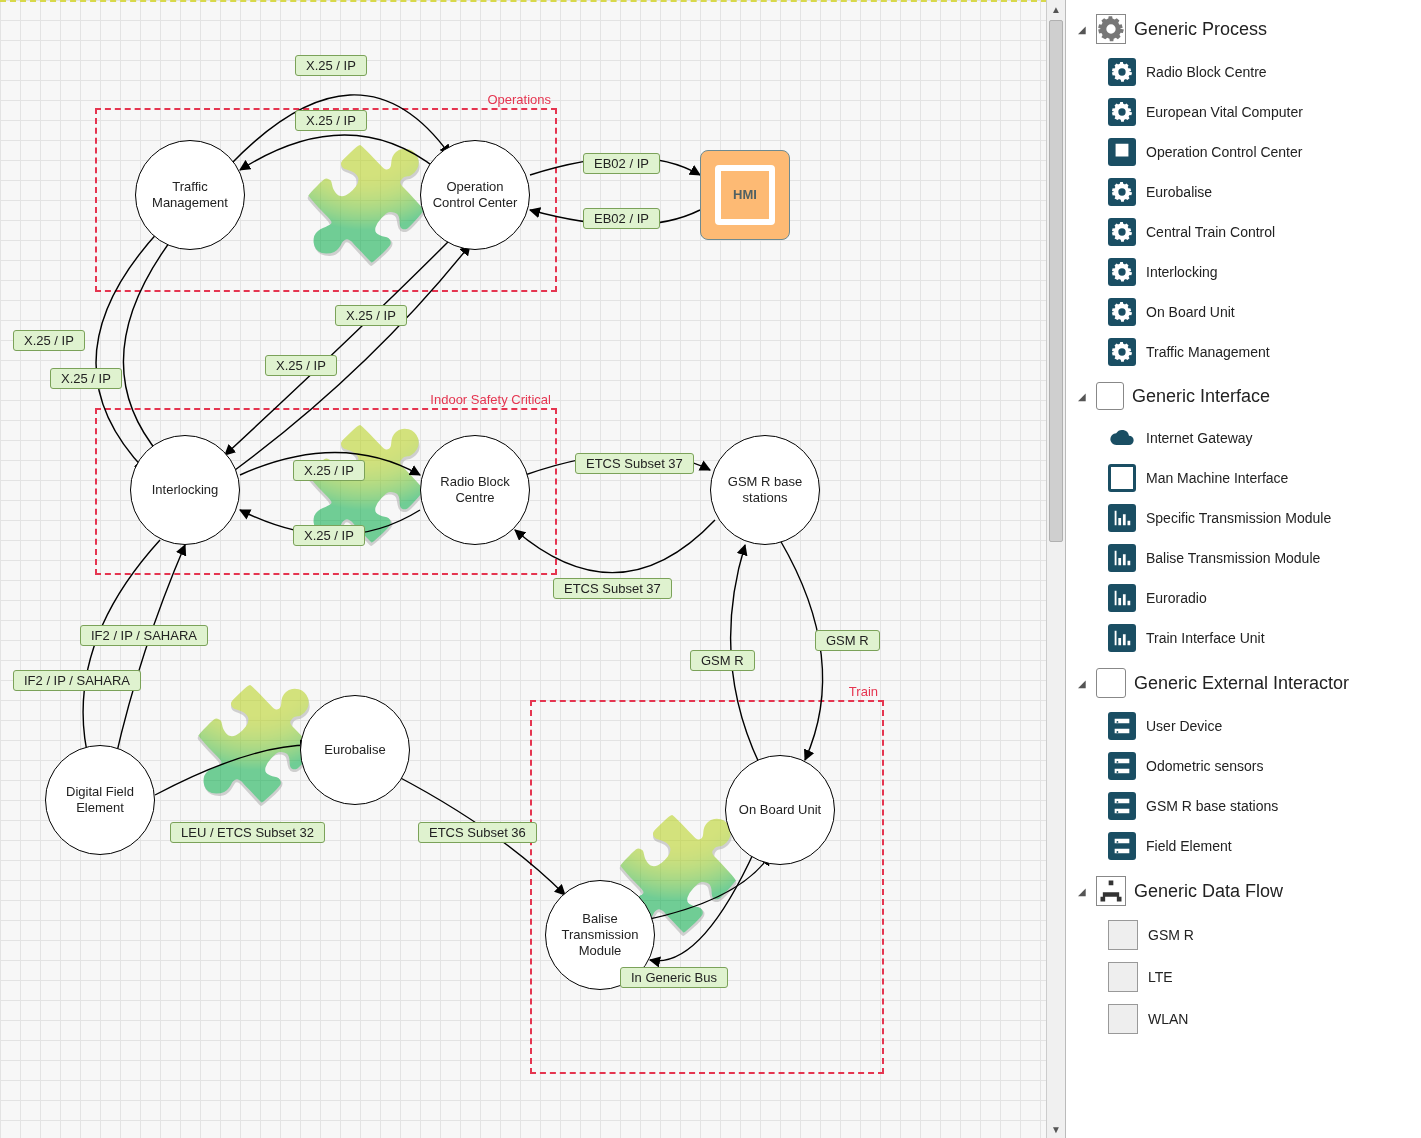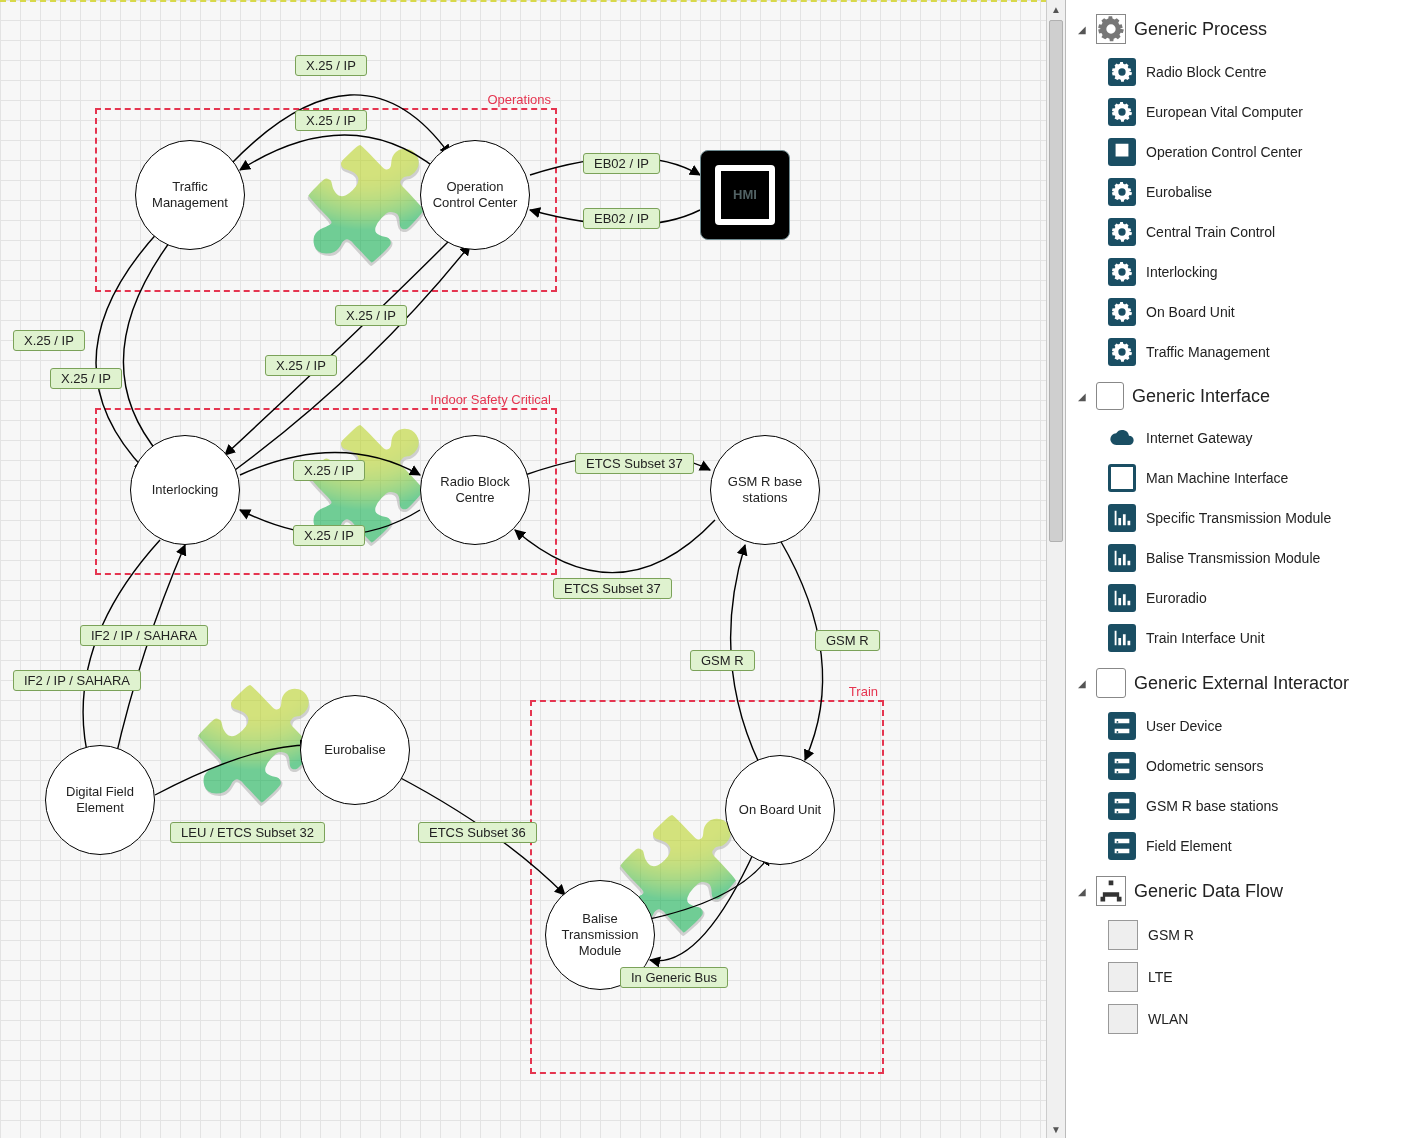--- a/index.html
+++ b/index.html
@@ -17,21 +17,21 @@
     background-size:20px 20px,20px 20px,100px 100px,100px 100px;
     background-position:0 0,0 0,0 0,0 0;
   }
   .canvas-wrap::before{content:"";position:absolute;left:0;right:18px;top:0;height:2px;border-top:2px dashed #d8d84a;z-index:3;}
   svg.edges{position:absolute;inset:0;width:100%;height:100%;pointer-events:none;z-index:2;}
   .nodes{position:absolute;inset:0;z-index:3;}
   .region{position:absolute;border:2px dashed #e53550;z-index:1;}
   .region-label{position:absolute;top:-18px;right:4px;font-size:13px;color:#e53550;font-weight:500;white-space:nowrap;}
   .node{position:absolute;width:110px;height:110px;border:1.5px solid #000;border-radius:50%;background:#fff;display:flex;align-items:center;justify-content:center;text-align:center;padding:8px;box-sizing:border-box;line-height:1.25;font-size:13px;}
   .node .gear{position:absolute;inset:0;display:flex;align-items:center;justify-content:center;opacity:.18;color:#8ea7ae;font-size:60px;z-index:-1;}
-  .node.iface{background:#000000;border-color:#6e8a90;border-radius:8px;color:#516163;font-weight:600;width:90px;height:90px;}
+  .node.iface{background:#fdba74;border-color:#6e8a90;border-radius:8px;color:#516163;font-weight:600;width:90px;height:90px;}
   .node.iface .screen{position:absolute;inset:14px;border:6px solid #fff;border-radius:4px;}
   .puzzle{position:absolute;color:#c9c9c9;opacity:.55;z-index:1;font-size:110px;line-height:1;pointer-events:none;}
   .elabel{position:absolute;background:#dff2cf;border:1px solid #7ba259;border-radius:3px;padding:2px 10px;font-size:13px;white-space:nowrap;z-index:4;}
   
   .vscroll{position:absolute;top:0;right:0;bottom:0;width:18px;background:#f0f0f0;border-left:1px solid #ccc;z-index:6;}
   .vscroll .arrow{height:18px;display:flex;align-items:center;justify-content:center;color:#555;font-size:10px;}
   .vscroll .thumb{position:absolute;left:2px;right:2px;top:20px;height:520px;background:#cfcfcf;border:1px solid #b0b0b0;border-radius:2px;}
   
   .palette{width:355px;background:#fff;padding:10px 6px 10px 10px;overflow:auto;box-sizing:border-box;}
   .pgroup{margin-bottom:6px;}

